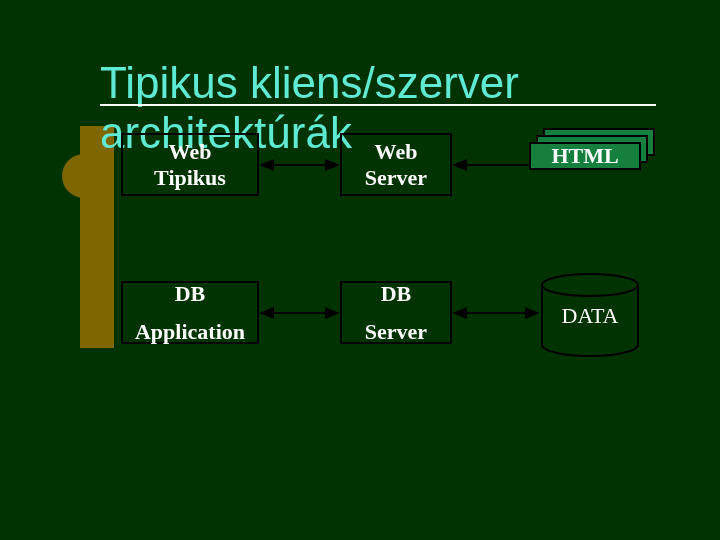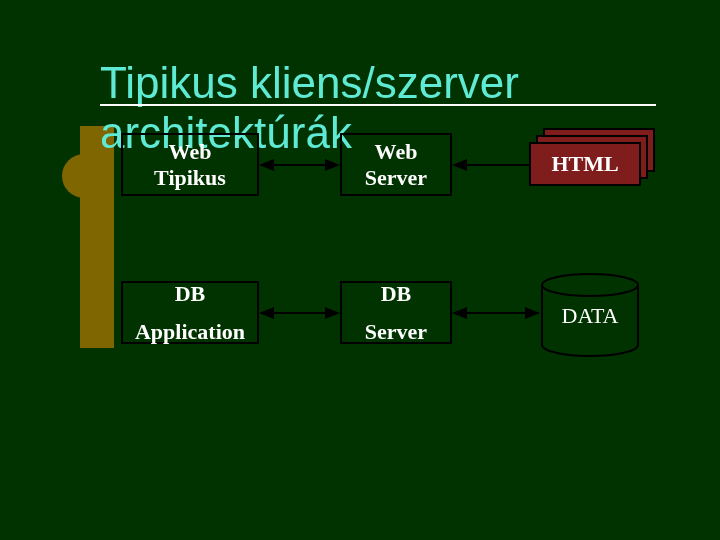--- a/index.html
+++ b/index.html
@@ -65,23 +65,23 @@
   .html-stack {
     position: absolute;
     left: 529px;
     top: 128px;
     width: 126px;
     height: 62px;
   }
   .stack-card {
     position: absolute;
     width: 112px;
-    height: 44px;
+    height: 28px;
     border: 2px solid #000000;
-    background: #7f1d1d;
+    background: #15803d;
   }
   .stack-front {
     display: flex;
     align-items: center;
     justify-content: center;
     color: #ffffff;
     font-weight: bold;
     font-size: 22px;
   }
   .cylinder {

